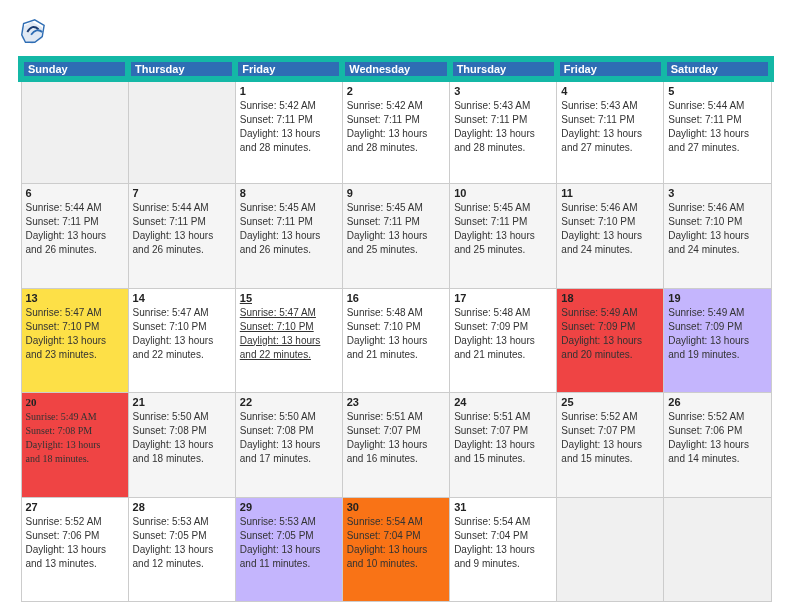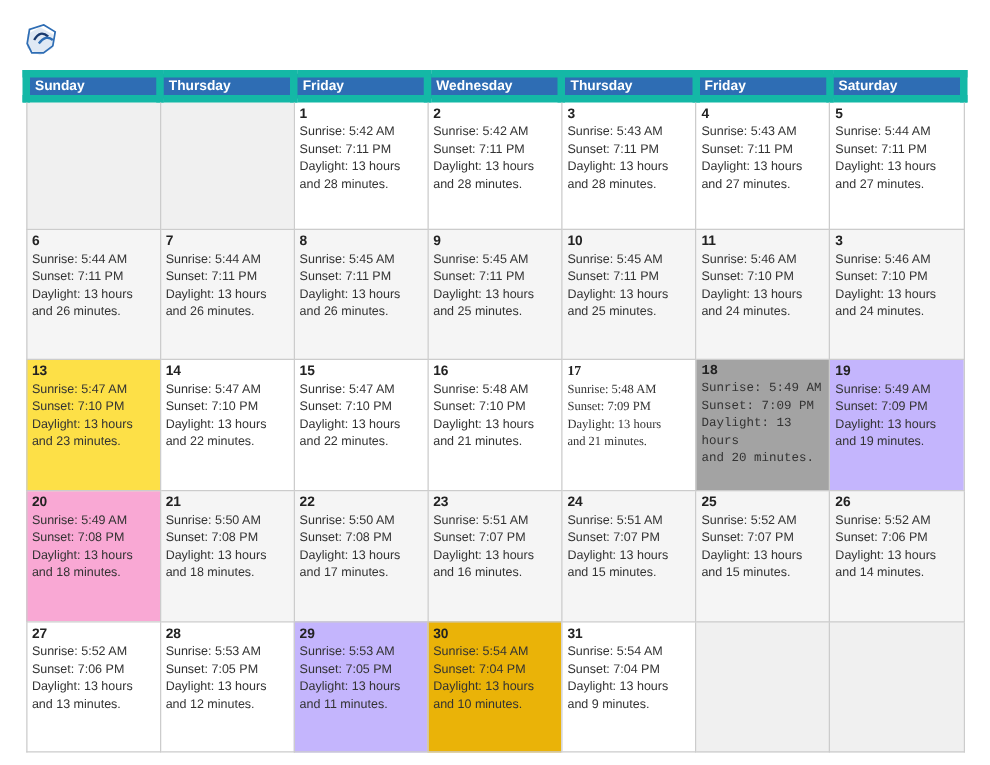--- a/index.html
+++ b/index.html
@@ -236,58 +236,58 @@
 Daylight: 13 hours
 and 23 minutes.</div>
           </td>
           <td style="background: rgb(255, 255, 255);">
             <span class="day-num">14</span>
             <div class="day-info" style="white-space: pre-line;">Sunrise: 5:47 AM
 Sunset: 7:10 PM
 Daylight: 13 hours
 and 22 minutes.</div>
           </td>
-          <td style="background: rgb(255, 255, 255);">
+          <td style="background: rgb(255, 255, 255); text-decoration: underline;">
             <span class="day-num">15</span>
             <div class="day-info" style="white-space: pre-line;">Sunrise: 5:47 AM
 Sunset: 7:10 PM
 Daylight: 13 hours
 and 22 minutes.</div>
           </td>
           <td style="background: rgb(255, 255, 255);">
             <span class="day-num">16</span>
             <div class="day-info" style="white-space: pre-line;">Sunrise: 5:48 AM
 Sunset: 7:10 PM
 Daylight: 13 hours
 and 21 minutes.</div>
           </td>
-          <td style="background: rgb(255, 255, 255); font-family: Liberation Serif, serif;">
+          <td style="background: rgb(255, 255, 255);">
             <span class="day-num">17</span>
             <div class="day-info" style="white-space: pre-line;">Sunrise: 5:48 AM
 Sunset: 7:09 PM
 Daylight: 13 hours
 and 21 minutes.</div>
           </td>
-          <td style="background: #a3a3a3; font-family: Liberation Mono, monospace;">
+          <td style="background: #ef4444;">
             <span class="day-num">18</span>
             <div class="day-info" style="white-space: pre-line;">Sunrise: 5:49 AM
 Sunset: 7:09 PM
 Daylight: 13 hours
 and 20 minutes.</div>
           </td>
           <td style="background: #c4b5fd;">
             <span class="day-num">19</span>
             <div class="day-info" style="white-space: pre-line;">Sunrise: 5:49 AM
 Sunset: 7:09 PM
 Daylight: 13 hours
 and 19 minutes.</div>
           </td>
         </tr>
         <tr>
-          <td style="background: #f9a8d4;">
+          <td style="background: #ef4444; font-family: Liberation Serif, serif;">
             <span class="day-num">20</span>
             <div class="day-info" style="white-space: pre-line;">Sunrise: 5:49 AM
 Sunset: 7:08 PM
 Daylight: 13 hours
 and 18 minutes.</div>
           </td>
           <td style="background: rgb(245, 245, 245);">
             <span class="day-num">21</span>
             <div class="day-info" style="white-space: pre-line;">Sunrise: 5:50 AM
 Sunset: 7:08 PM
@@ -345,21 +345,21 @@
 Daylight: 13 hours
 and 12 minutes.</div>
           </td>
           <td style="background: #c4b5fd;">
             <span class="day-num">29</span>
             <div class="day-info" style="white-space: pre-line;">Sunrise: 5:53 AM
 Sunset: 7:05 PM
 Daylight: 13 hours
 and 11 minutes.</div>
           </td>
-          <td style="background: #eab308;">
+          <td style="background: #f97316;">
             <span class="day-num">30</span>
             <div class="day-info" style="white-space: pre-line;">Sunrise: 5:54 AM
 Sunset: 7:04 PM
 Daylight: 13 hours
 and 10 minutes.</div>
           </td>
           <td style="background: rgb(255, 255, 255);">
             <span class="day-num">31</span>
             <div class="day-info" style="white-space: pre-line;">Sunrise: 5:54 AM
 Sunset: 7:04 PM

